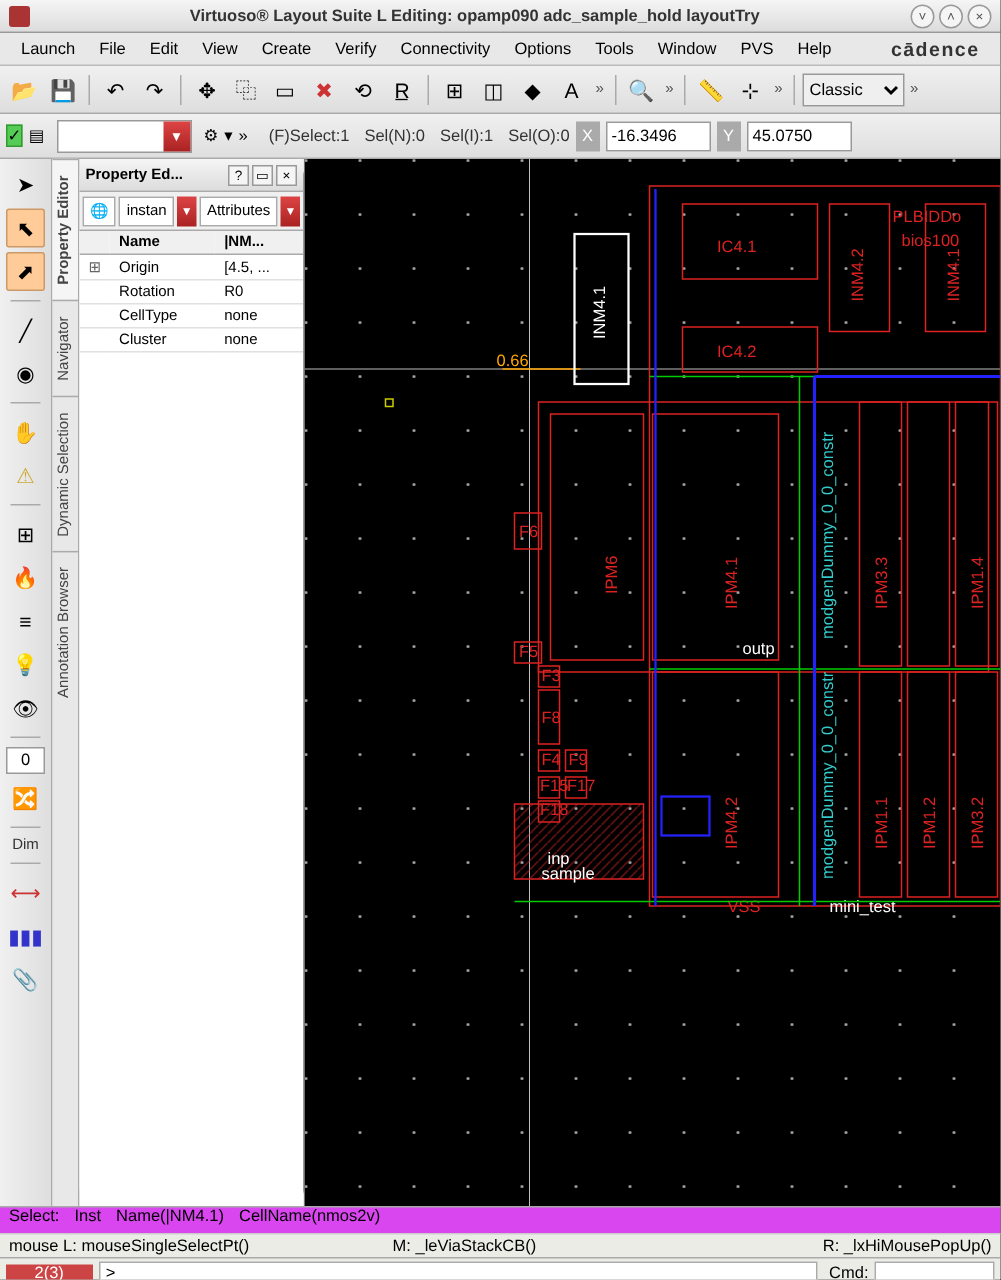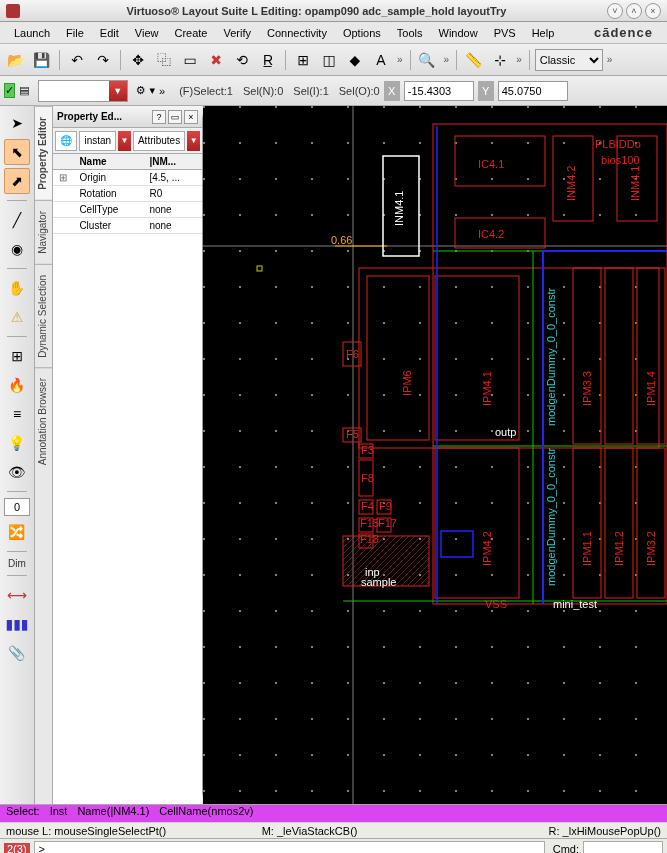--- a/index.html
+++ b/index.html
@@ -56,21 +56,21 @@
 .canvas svg { position:absolute; top:0; left:0; }
 
 .statusbar { height: 18px; background:#d946ef; border-top:1px solid #aaa; display:flex; padding:0 6px; }
 .statusbar .lbl { margin-right:10px; }
 
 .mousebar { height: 16px; background:#ecece6; border-top:1px solid #ccc; display:flex; align-items:center; padding:0 6px; font-size:10px; }
 .mousebar .mid { margin:0 auto; }
 .mousebar .r { margin-left:auto; }
 
 .cmdbar { height: 20px; background:#ecece6; border-top:1px solid #aaa; display:flex; align-items:center; padding:0 4px; }
-.cmdbar .badge { background:#c44; color:#fff; padding:0 3px; margin-right:4px; }
+.cmdbar .badge { background:#c44; color:#fff; padding:0 19px; margin-right:4px; }
 .cmdbar .prompt { background:#fff; flex:1; height:16px; border:1px solid #aaa; margin-right:8px; padding:0 4px; display:flex;align-items:center; }
 .cmdbar .cmdlbl { margin-right:4px; }
 .cmdbar .cmdin { width:80px; height:16px; border:1px solid #aaa; background:#fff; }
 </style>
 </head>
 <body>
 
 <div class="titlebar">
   <div class="titlebar-icon"></div>
   <div class="titlebar-title">Virtuoso® Layout Suite L Editing: opamp090 adc_sample_hold layoutTry</div>
@@ -139,21 +139,21 @@
   <div class="sep"></div>
   <div class="tbtn">⚙</div>
   <div class="tbtn">▾</div>
   <div class="chev">»</div>
   <div class="sep"></div>
   <span class="status">(F)Select:1</span>
   <span class="status">Sel(N):0</span>
   <span class="status">Sel(I):1</span>
   <span class="status">Sel(O):0</span>
   <div class="coordlabel">X</div>
-  <div class="coordval">-15.4303</div>
+  <div class="coordval">-16.3496</div>
   <div class="coordlabel">Y</div>
   <div class="coordval">45.0750</div>
 </div>
 
 <div class="main">
   <div class="vtoolbar">
     <div class="vbtn">➤</div>
     <div class="vbtn" style="background:#fc9;border-color:#c96">⬉</div>
     <div class="vbtn" style="background:#fc9;border-color:#c96">⬈</div>
     <div class="vsep"></div>

